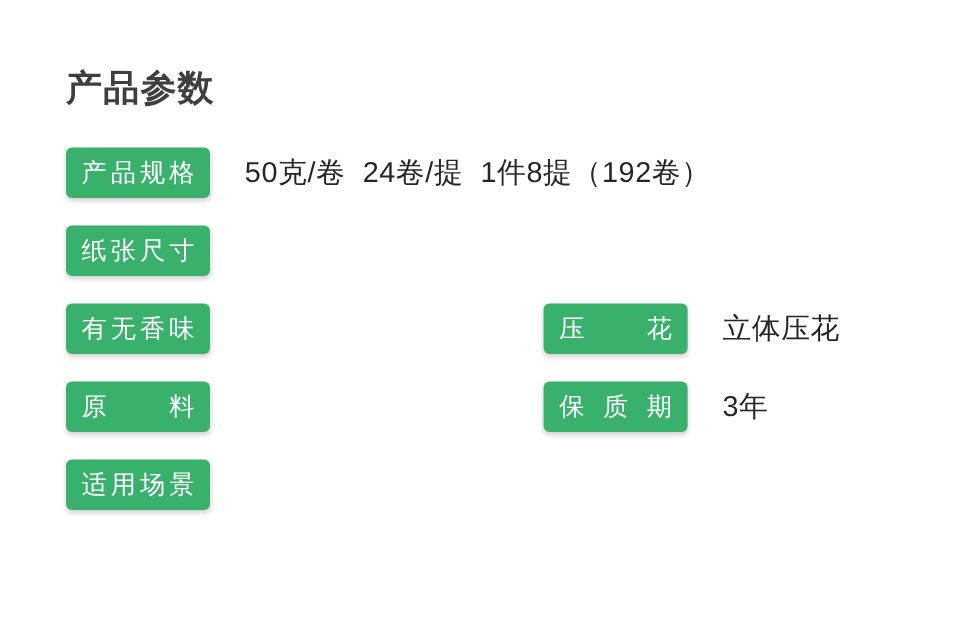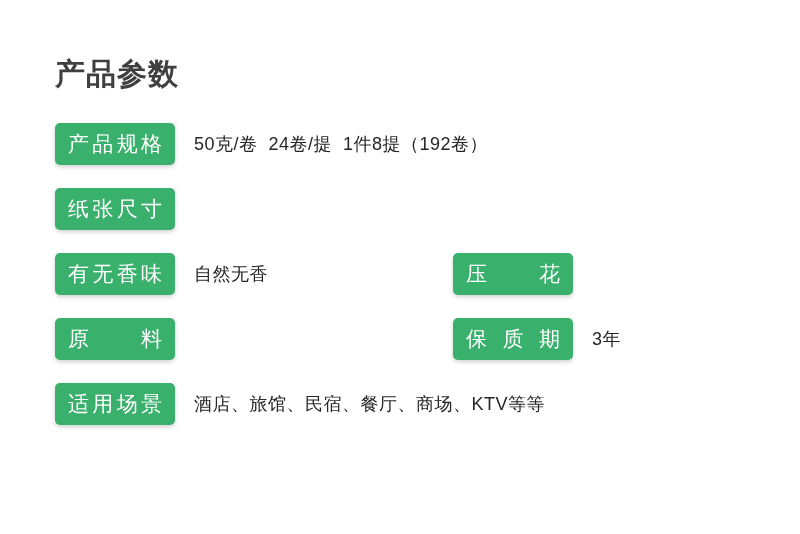--- a/index.html
+++ b/index.html
@@ -42,22 +42,22 @@
     color: var(--badge-text, #ffffff);
     font-size: 21px;
     display: flex;
     justify-content: space-between;
     align-items: center;
     padding: 0 13px;
     box-shadow: 0 2px 4px rgba(0, 0, 0, 0.18);
   }
   .badge span { display: inline-block; }
   .value {
-    margin-left: 19px;
-    font-size: 18px;
+    margin-left: 29px;
+    font-size: 24px;
     color: var(--value-text, #262626);
     white-space: pre-wrap;
     letter-spacing: 0.5px;
   }
 </style>
 </head>
 <body>
 
 <div class="page">
 
@@ -89,27 +89,27 @@
     </div>
 
     <div class="row">
       <div class="field fixed">
         <span class="badge">
             <span>有</span>
             <span>无</span>
             <span>香</span>
             <span>味</span>
           </span>
-        <span class="value">自然无香</span>
       </div>
       <div class="field">
         <span class="badge">
             <span>压</span>
             <span>花</span>
           </span>
+        <span class="value">立体压花</span>
       </div>
     </div>
 
     <div class="row">
       <div class="field fixed">
         <span class="badge">
             <span>原</span>
             <span>料</span>
           </span>
       </div>
@@ -124,18 +124,17 @@
     </div>
 
     <div class="row">
       <div class="field">
         <span class="badge">
             <span>适</span>
             <span>用</span>
             <span>场</span>
             <span>景</span>
           </span>
-        <span class="value">酒店、旅馆、民宿、餐厅、商场、KTV等等</span>
       </div>
     </div>
 
   </div>
 </div>
 
 </body></html>

